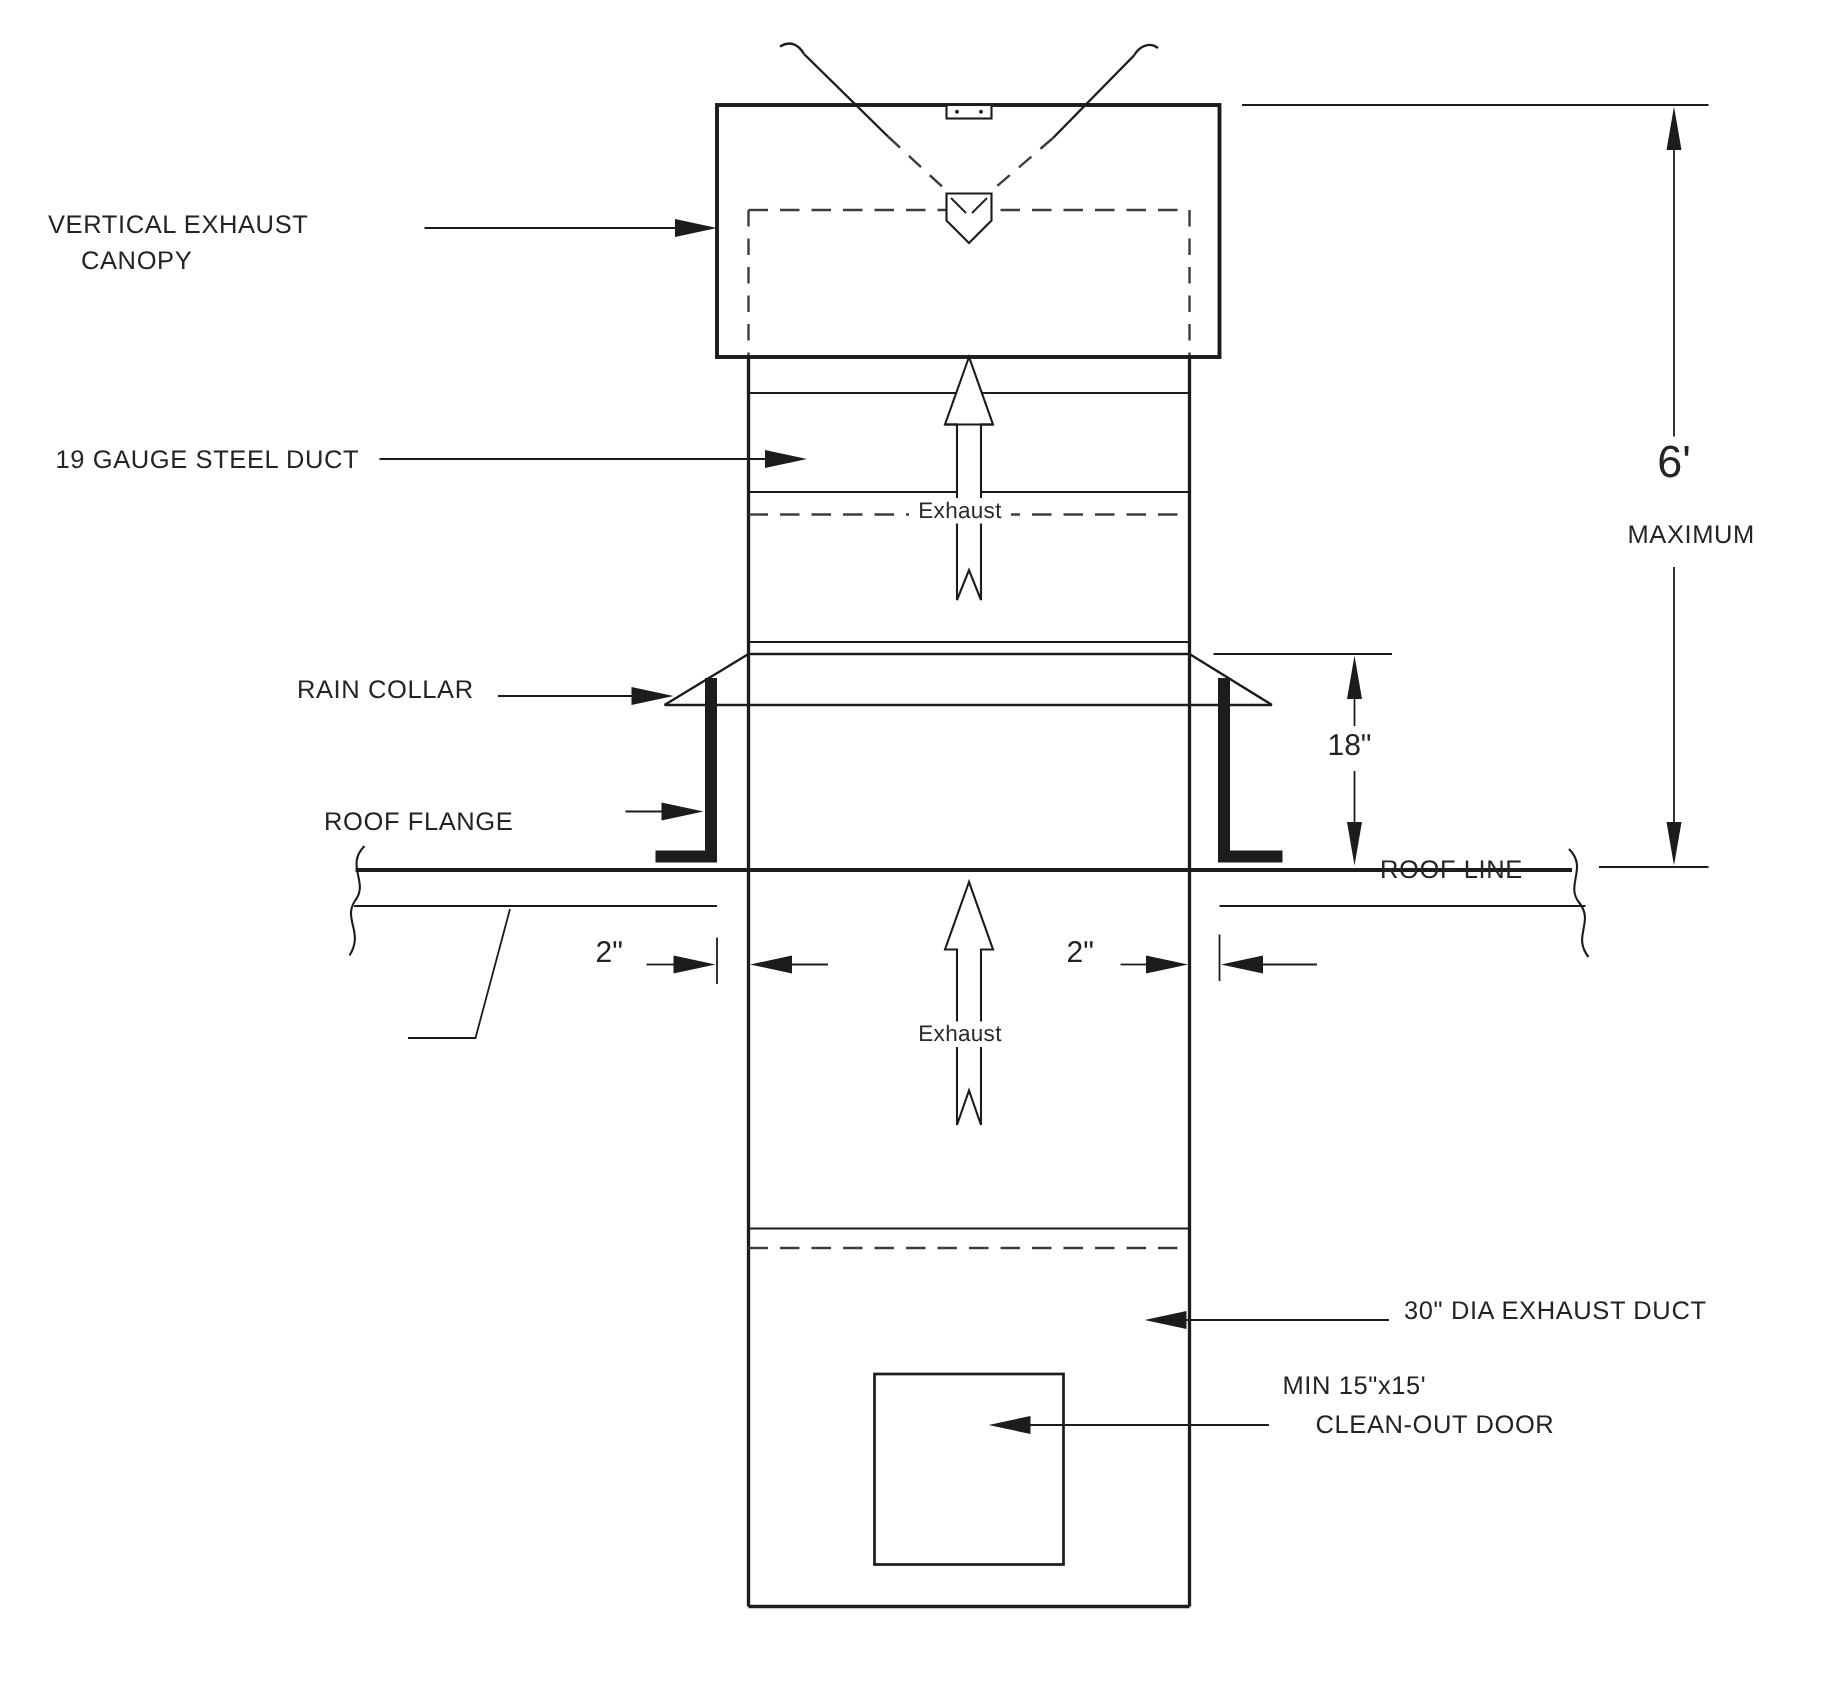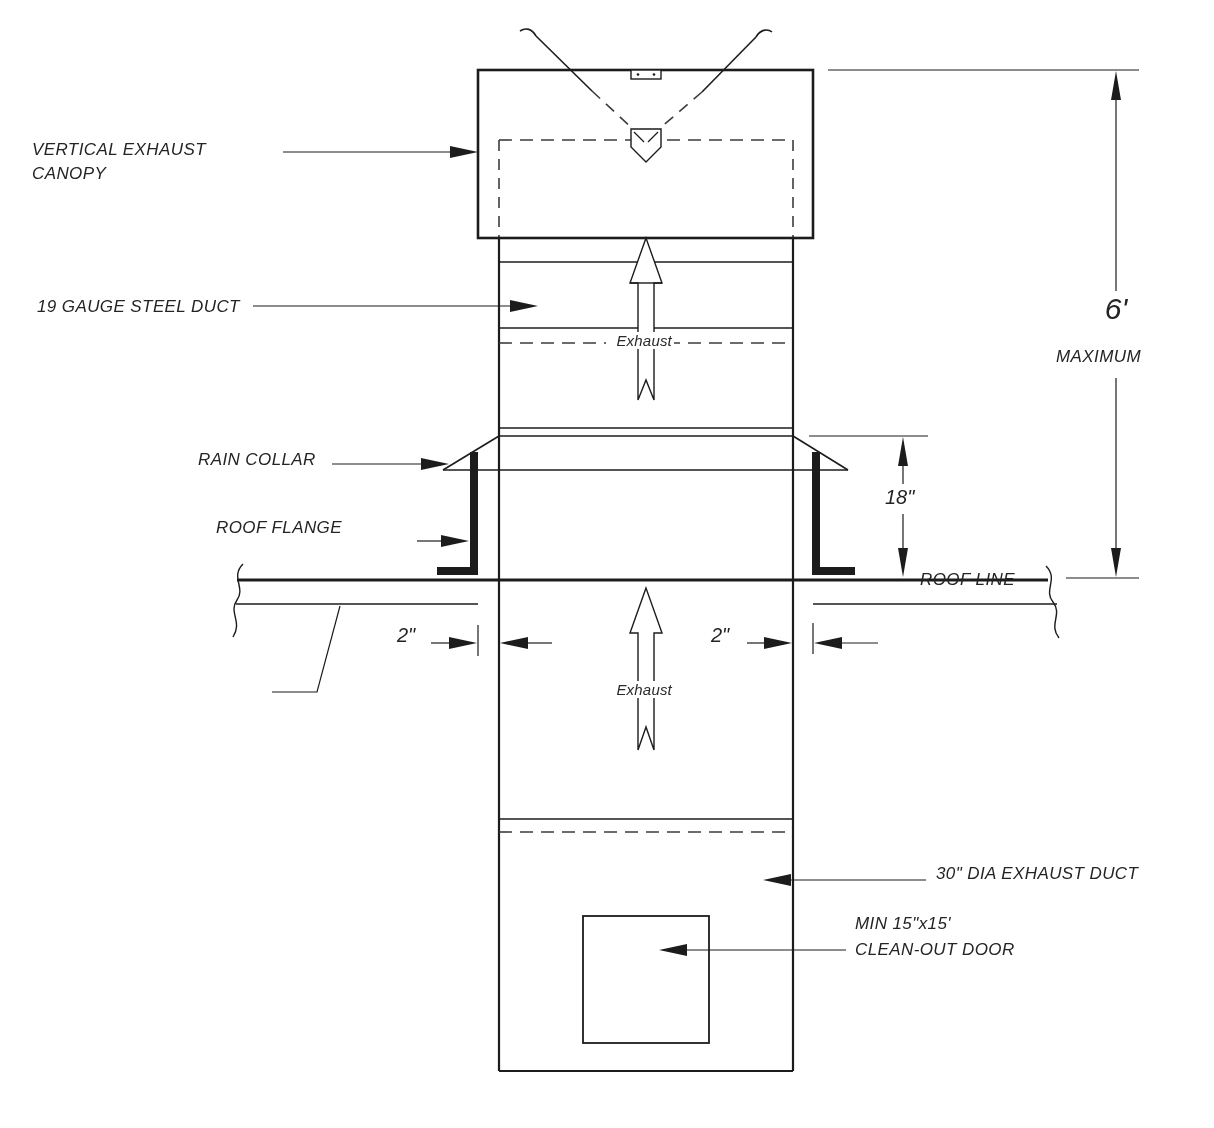--- a/index.html
+++ b/index.html
@@ -2,45 +2,44 @@
 <html><head>
 <meta charset="utf-8">
 <style>
   html,body{margin:0;padding:0;background:#ffffff;}
   .canvas{
     position:relative;
     width:1214px;height:1128px;
     background:#ffffff;
     font-family:"Liberation Sans", sans-serif;
     overflow:hidden;
-    font-style:italic;
   }
   .canvas svg{position:absolute;left:0;top:0;}
   .lbl{
     position:absolute;
     font-size:17px;
     letter-spacing:0.4px;
     color:#242424;
     white-space:nowrap;
     line-height:24px;
   }
-  .lbl .l2{display:block;}
+  .lbl .l2{display:block;margin-left:22px;}
   .dim{
     position:absolute;
     font-size:20px;
     color:#242424;
     white-space:nowrap;
   }
   .flow{
     position:absolute;
     font-size:15px;
     letter-spacing:0.2px;
     color:#2a2a2a;
     background:#ffffff;
-    text-align:right;
+    text-align:center;
     padding:0 2px;
   }
   .big-dim{
     position:absolute;
     font-size:30px;
     color:#242424;
     text-align:center;
   }
   
   .ln{fill:none;stroke:#1c1c1c;}
@@ -201,21 +200,21 @@
 
   <div class="lbl" style="left:32px;top:138px;">
     <span>VERTICAL EXHAUST</span>
     <span class="l2">CANOPY</span>
   </div>
 
   <div class="lbl" style="left:37px;top:295px;">19 GAUGE STEEL DUCT</div>
 
   <div class="lbl" style="left:198px;top:448px;text-align:center;">RAIN COLLAR</div>
 
-  <div class="lbl" style="left:216px;top:516px;">ROOF FLANGE</div>
+  <div class="lbl" style="left:216px;top:536px;">ROOF FLANGE</div>
 
   <div class="lbl" style="left:920px;top:568px;">ROOF LINE</div>
 
 
   <div class="lbl" style="left:936px;top:862px;">30" DIA EXHAUST DUCT</div>
 
   <div class="lbl" style="left:855px;top:911px;line-height:26px;">
     <span>MIN 15"x15'</span>
     <span class="l2">CLEAN-OUT DOOR</span>
   </div>
@@ -225,15 +224,15 @@
   <div class="flow" style="left:606px;top:681px;width:64px;">Exhaust</div>
 
   <div class="dim" style="left:885px;top:486px;">18"</div>
 
   <div class="dim" style="left:397px;top:624px;">2"</div>
 
   <div class="dim" style="left:711px;top:624px;">2"</div>
 
   <div class="big-dim" style="left:1094px;top:292px;width:44px;">6'</div>
 
-  <div class="lbl" style="left:1056px;top:345px;">MAXIMUM</div>
+  <div class="lbl" style="left:1085px;top:345px;">MAXIMUM</div>
 
 </div>
 
 </body></html>

